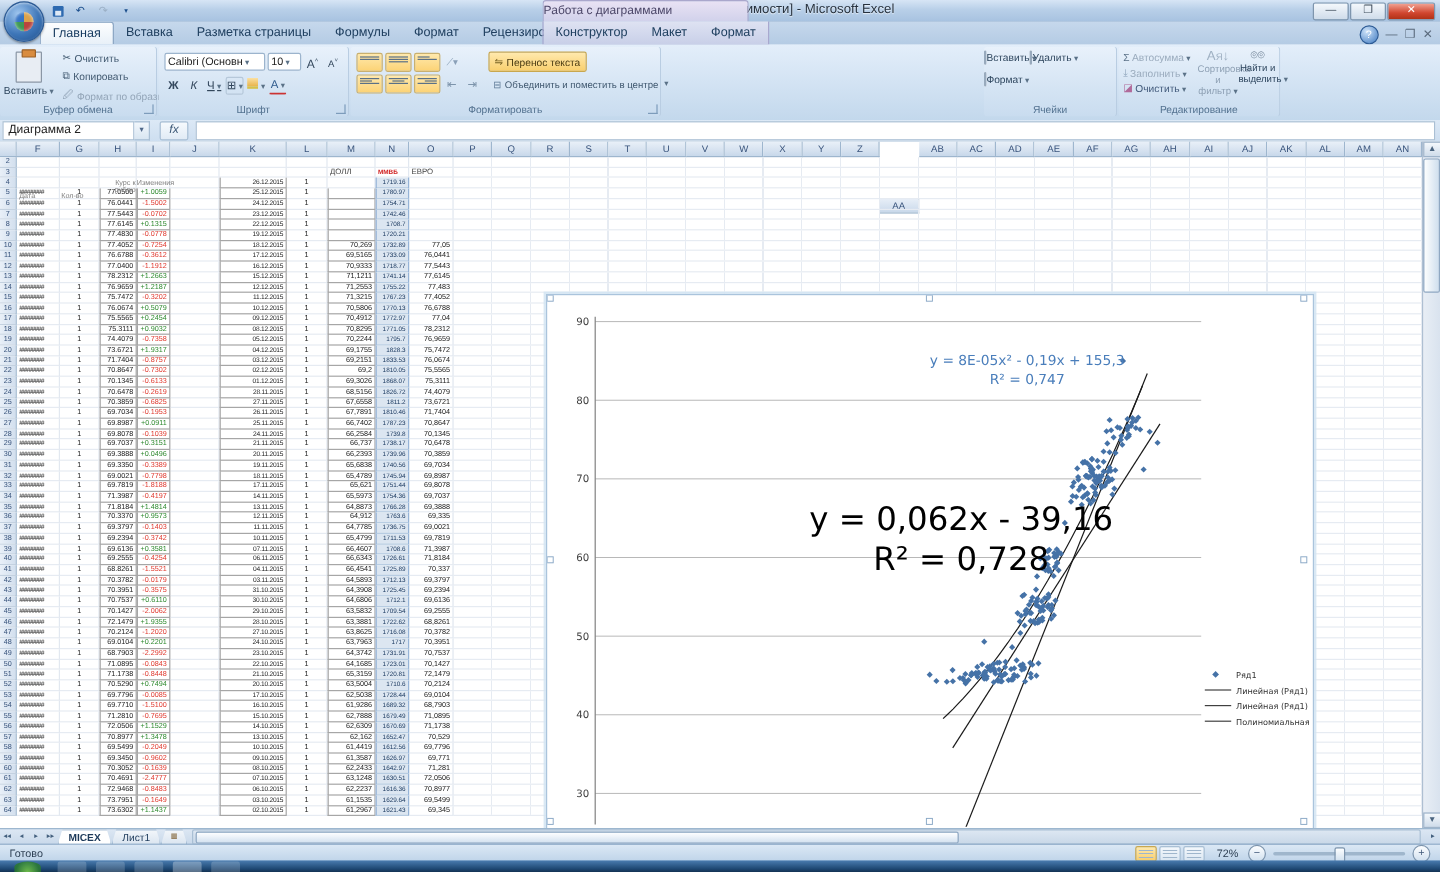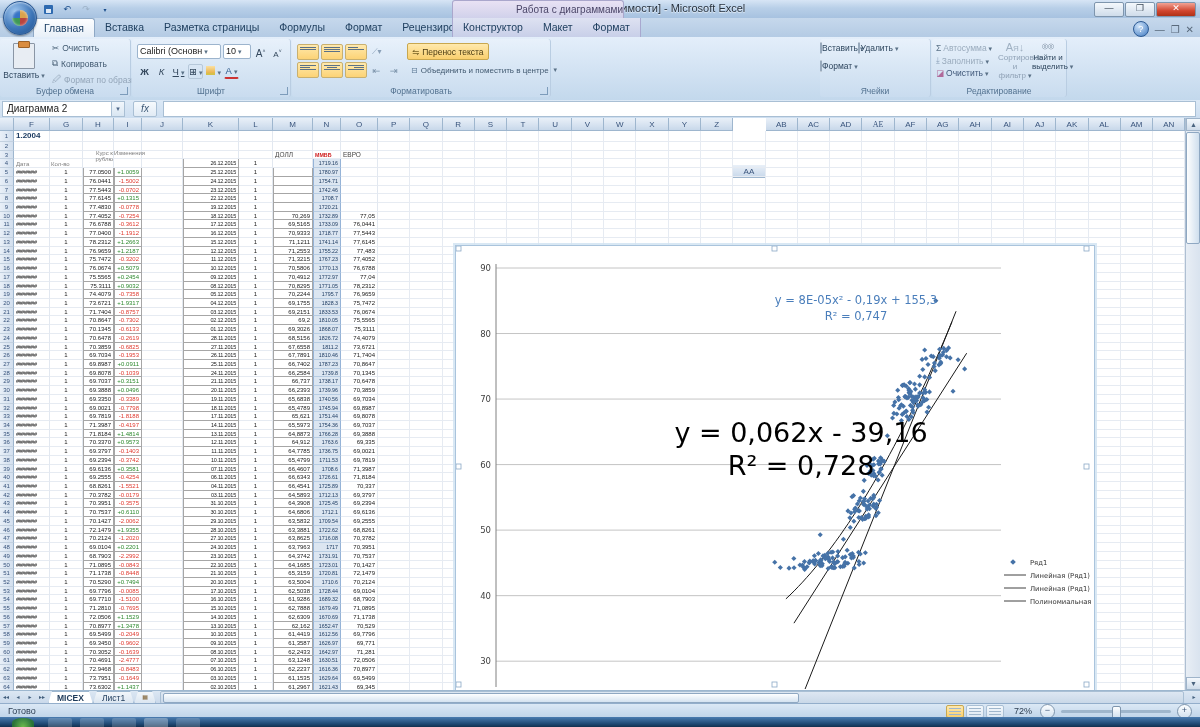--- a/index.html
+++ b/index.html
@@ -19,21 +19,21 @@
     opacity:.9;box-shadow:inset 0 0 3px rgba(255,255,255,.8);}
   .qat{left:40px;top:1px;height:16px;display:flex;align-items:center;gap:3px;z-index:61;}
   .qat .qbtn{width:16px;height:14px;border-radius:2px;display:flex;align-items:center;justify-content:center;
     font-size:9px;color:#1b4e8c;}
   .disk{width:9px;height:9px;background:#2e6ab0;border-radius:1px;position:relative;}
   .disk:after{content:"";position:absolute;left:2px;top:4px;width:5px;height:4px;background:#dfe9f5;}
   .title-text{top:2px;width:100%;text-align:center;font-size:11px;color:#27323f;
     text-shadow:0 1px 1px rgba(255,255,255,.8);}
   .ctx-glow{left:452px;top:0;width:170px;height:18px;
     background:linear-gradient(#e9e2f4,#cfd0ea);border-radius:3px 3px 0 0;border:1px solid #aaa7cc;border-bottom:none;}
-  .ctx-label{width:100%;text-align:right;font-size:10px;color:#4b4668;line-height:17px;}
+  .ctx-label{width:100%;text-align:left;font-size:10px;color:#4b4668;line-height:17px;}
   .win-btns{right:4px;top:2px;display:flex;gap:1px;}
   .wbtn{width:28px;height:13px;border:1px solid #7e95ad;border-radius:2px;font-size:9px;line-height:11px;
     text-align:center;color:#3c4a59;background:linear-gradient(#f4f8fc,#cfdcea);}
   .wbtn.close{background:linear-gradient(#f2a394,#d1462f 60%,#b03116);color:#fff;width:38px;}
 
   
   .tabrow{left:0;top:18px;width:1200px;height:19px;background:linear-gradient(#c6d8ec,#b4cbe4);}
   .rtab{display:inline-block;height:18px;line-height:18px;padding:0 10px;font-size:10.5px;color:#1f3freen  ;}
   .tabs-wrap{position:absolute;left:33px;top:0;height:19px;display:flex;}
   .rtab{color:#204060;}
@@ -366,46 +366,32 @@
       <div class="chcell" style="width: 32.3px;">U</div>
       <div class="chcell" style="width: 32.3px;">V</div>
       <div class="chcell" style="width: 32.3px;">W</div>
       <div class="chcell" style="width: 32.3px;">X</div>
       <div class="chcell" style="width: 32.3px;">Y</div>
       <div class="chcell" style="width: 32.3px;">Z</div>
       <div class="chcell" style="width: 32.3px; margin-top: 47px;">AA</div>
       <div class="chcell" style="width: 32.3px;">AB</div>
       <div class="chcell" style="width: 32.3px;">AC</div>
       <div class="chcell" style="width: 32.3px;">AD</div>
-      <div class="chcell" style="width: 32.3px; font-family: Liberation Serif, serif;">AE</div>
+      <div class="chcell" style="width: 32.3px;">AE</div>
       <div class="chcell" style="width: 32.3px;">AF</div>
       <div class="chcell" style="width: 32.3px;">AG</div>
       <div class="chcell" style="width: 32.3px;">AH</div>
       <div class="chcell" style="width: 32.3px;">AI</div>
       <div class="chcell" style="width: 32.3px;">AJ</div>
       <div class="chcell" style="width: 32.3px;">AK</div>
       <div class="chcell" style="width: 32.3px;">AL</div>
       <div class="chcell" style="width: 32.3px;">AM</div>
       <div class="chcell" style="width: 32.3px;">AN</div>
     </div>
   <div id="gridbody">
-      <div class="grow" style="height: 11px;">
-        <div class="rnum" style="line-height: 10px;">1</div>
-        <div class="gc r1label" style="width: 36px; overflow: visible;">1.2004</div>
-        <div class="gc" style="width: 33px;"></div>
-        <div class="gc" style="width: 31px;"></div>
-        <div class="gc" style="width: 28px;"></div>
-        <div class="gc" style="width: 41px;"></div>
-        <div class="gc" style="width: 56px;"></div>
-        <div class="gc" style="width: 34px;"></div>
-        <div class="gc" style="width: 40px;"></div>
-        <div class="gc" style="width: 28px;"></div>
-        <div class="gc" style="width: 37px;"></div>
-        <div class="gc filler" style="width: 807.5px;"></div>
-      </div>
       <div class="grow" style="height: 8.73px;">
         <div class="rnum" style="line-height: 8px;">2</div>
         <div class="gc" style="width: 36px;"></div>
         <div class="gc" style="width: 33px;"></div>
         <div class="gc" style="width: 31px;"></div>
         <div class="gc" style="width: 28px;"></div>
         <div class="gc" style="width: 41px;"></div>
         <div class="gc" style="width: 56px;"></div>
         <div class="gc" style="width: 34px;"></div>
         <div class="gc" style="width: 40px;"></div>

